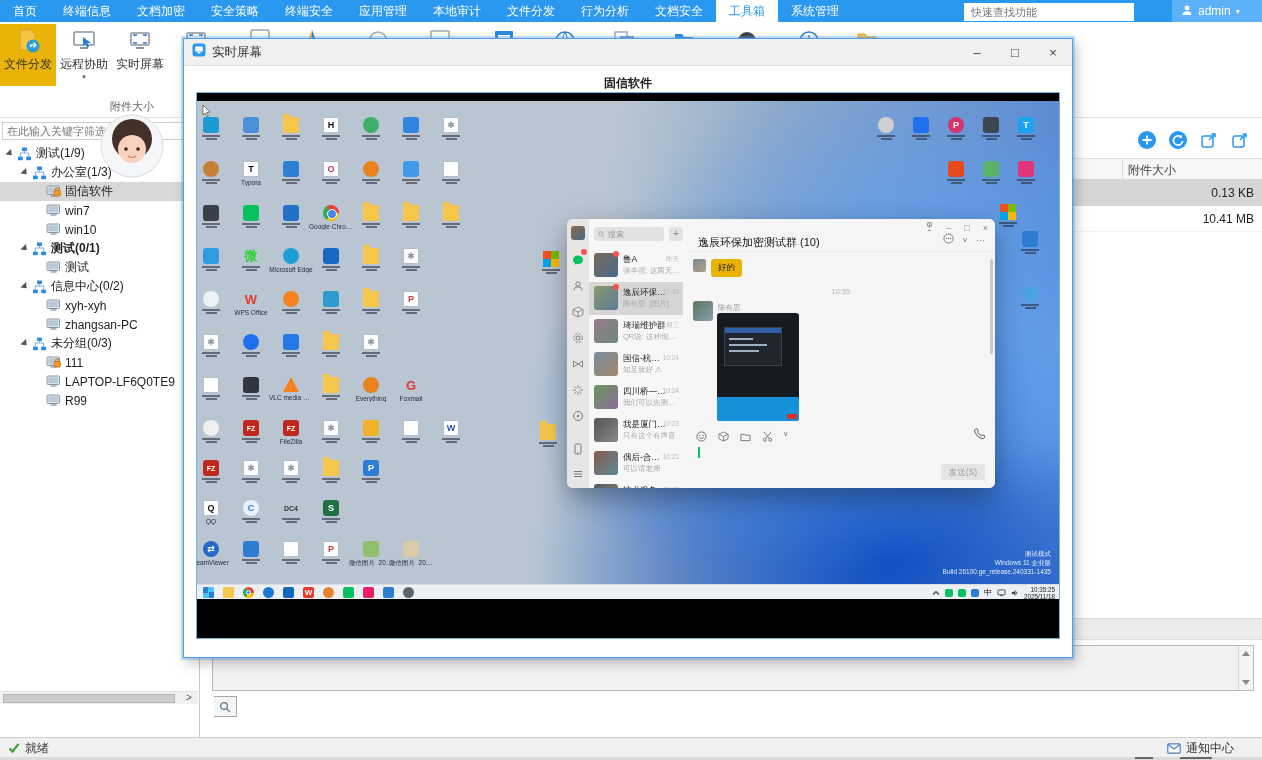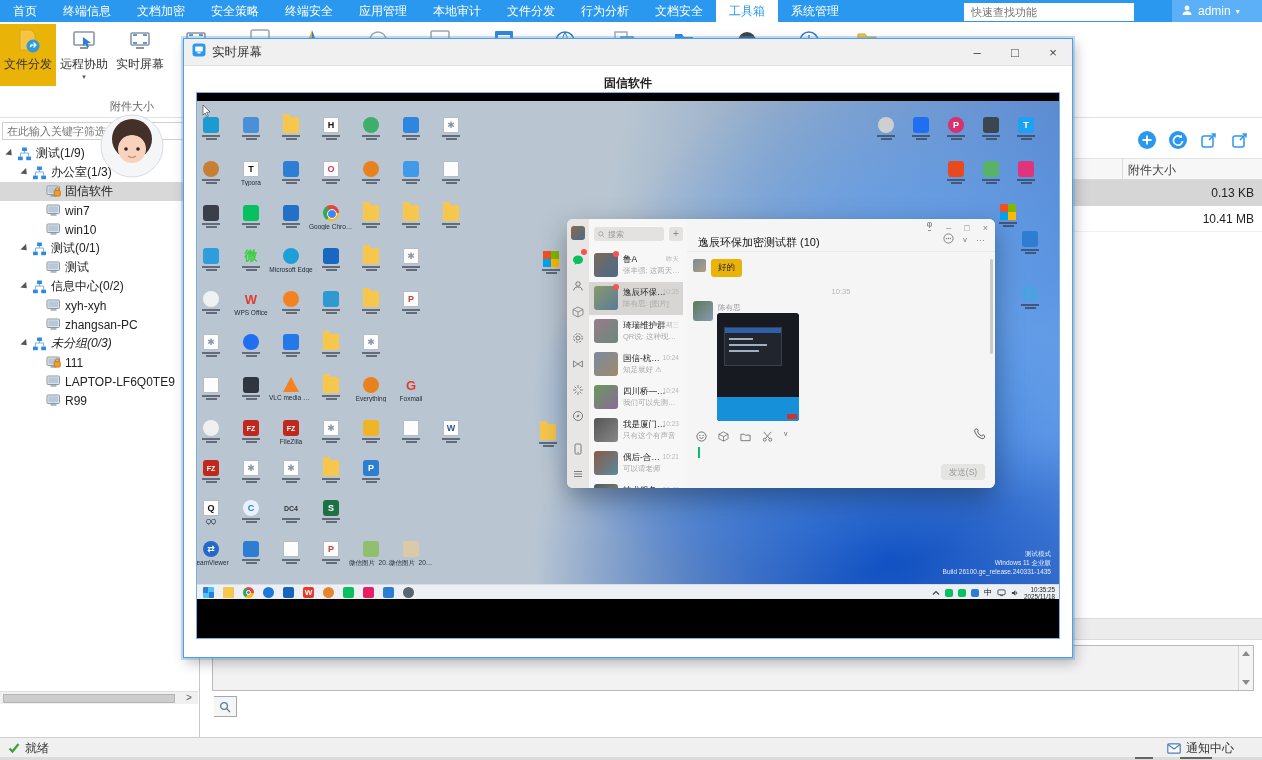--- a/index.html
+++ b/index.html
@@ -315,68 +315,68 @@
         </div>
         <div class="tree-row" style="padding-left: 36px;">
           <span style="width: 10px;"></span>
           <span class="tree-ico"><svg width="15" height="14" viewBox="0 0 15 14">
               <rect x="1" y="1" width="12.5" height="8.5" rx="1" fill="#e8eef2" stroke="#8a97a3"></rect>
               <rect x="2.3" y="2.3" width="10" height="6" fill="#b8c8d8"></rect>
               <rect x="4.5" y="10.3" width="6" height="1.3" fill="#8a97a3"></rect>
             </svg></span>
           <span>win10</span>
         </div>
+        <div class="tree-row" style="padding-left: 21px; font-weight: bold;">
+          <span class="tri"></span>
+          <span class="tree-ico"><svg width="15" height="14" viewBox="0 0 14 14">
+              <rect x="4.6" y="0.5" width="4.8" height="3.6" fill="#2d8ae0"></rect>
+              <path d="M7 4.1 V6 M2.9 9.5 V6 H11.1 V9.5" stroke="#7ab0dd" fill="none"></path>
+              <rect x="0.5" y="9.6" width="4.8" height="3.6" fill="#2d8ae0"></rect>
+              <rect x="8.7" y="9.6" width="4.8" height="3.6" fill="#2d8ae0"></rect>
+            </svg></span>
+          <span>测试(0/1)</span>
+        </div>
+        <div class="tree-row" style="padding-left: 36px;">
+          <span style="width: 10px;"></span>
+          <span class="tree-ico"><svg width="15" height="14" viewBox="0 0 15 14">
+              <rect x="1" y="1" width="12.5" height="8.5" rx="1" fill="#e8eef2" stroke="#8a97a3"></rect>
+              <rect x="2.3" y="2.3" width="10" height="6" fill="#b8c8d8"></rect>
+              <rect x="4.5" y="10.3" width="6" height="1.3" fill="#8a97a3"></rect>
+            </svg></span>
+          <span>测试</span>
+        </div>
         <div class="tree-row" style="padding-left: 21px;">
           <span class="tri"></span>
           <span class="tree-ico"><svg width="15" height="14" viewBox="0 0 14 14">
               <rect x="4.6" y="0.5" width="4.8" height="3.6" fill="#2d8ae0"></rect>
               <path d="M7 4.1 V6 M2.9 9.5 V6 H11.1 V9.5" stroke="#7ab0dd" fill="none"></path>
               <rect x="0.5" y="9.6" width="4.8" height="3.6" fill="#2d8ae0"></rect>
               <rect x="8.7" y="9.6" width="4.8" height="3.6" fill="#2d8ae0"></rect>
             </svg></span>
-          <span>测试(0/1)</span>
+          <span>信息中心(0/2)</span>
         </div>
         <div class="tree-row" style="padding-left: 36px;">
           <span style="width: 10px;"></span>
           <span class="tree-ico"><svg width="15" height="14" viewBox="0 0 15 14">
               <rect x="1" y="1" width="12.5" height="8.5" rx="1" fill="#e8eef2" stroke="#8a97a3"></rect>
               <rect x="2.3" y="2.3" width="10" height="6" fill="#b8c8d8"></rect>
               <rect x="4.5" y="10.3" width="6" height="1.3" fill="#8a97a3"></rect>
             </svg></span>
-          <span>测试</span>
-        </div>
-        <div class="tree-row" style="padding-left: 21px;">
-          <span class="tri"></span>
-          <span class="tree-ico"><svg width="15" height="14" viewBox="0 0 14 14">
-              <rect x="4.6" y="0.5" width="4.8" height="3.6" fill="#2d8ae0"></rect>
-              <path d="M7 4.1 V6 M2.9 9.5 V6 H11.1 V9.5" stroke="#7ab0dd" fill="none"></path>
-              <rect x="0.5" y="9.6" width="4.8" height="3.6" fill="#2d8ae0"></rect>
-              <rect x="8.7" y="9.6" width="4.8" height="3.6" fill="#2d8ae0"></rect>
-            </svg></span>
-          <span>信息中心(0/2)</span>
+          <span>xyh-xyh</span>
         </div>
         <div class="tree-row" style="padding-left: 36px;">
           <span style="width: 10px;"></span>
           <span class="tree-ico"><svg width="15" height="14" viewBox="0 0 15 14">
               <rect x="1" y="1" width="12.5" height="8.5" rx="1" fill="#e8eef2" stroke="#8a97a3"></rect>
               <rect x="2.3" y="2.3" width="10" height="6" fill="#b8c8d8"></rect>
               <rect x="4.5" y="10.3" width="6" height="1.3" fill="#8a97a3"></rect>
             </svg></span>
-          <span>xyh-xyh</span>
-        </div>
-        <div class="tree-row" style="padding-left: 36px;">
-          <span style="width: 10px;"></span>
-          <span class="tree-ico"><svg width="15" height="14" viewBox="0 0 15 14">
-              <rect x="1" y="1" width="12.5" height="8.5" rx="1" fill="#e8eef2" stroke="#8a97a3"></rect>
-              <rect x="2.3" y="2.3" width="10" height="6" fill="#b8c8d8"></rect>
-              <rect x="4.5" y="10.3" width="6" height="1.3" fill="#8a97a3"></rect>
-            </svg></span>
           <span>zhangsan-PC</span>
         </div>
-        <div class="tree-row" style="padding-left: 21px; font-style: italic;">
+        <div class="tree-row" style="padding-left: 21px;">
           <span class="tri"></span>
           <span class="tree-ico"><svg width="15" height="14" viewBox="0 0 14 14">
               <rect x="4.6" y="0.5" width="4.8" height="3.6" fill="#2d8ae0"></rect>
               <path d="M7 4.1 V6 M2.9 9.5 V6 H11.1 V9.5" stroke="#7ab0dd" fill="none"></path>
               <rect x="0.5" y="9.6" width="4.8" height="3.6" fill="#2d8ae0"></rect>
               <rect x="8.7" y="9.6" width="4.8" height="3.6" fill="#2d8ae0"></rect>
             </svg></span>
           <span>未分组(0/3)</span>
         </div>
         <div class="tree-row" style="padding-left: 36px;">

